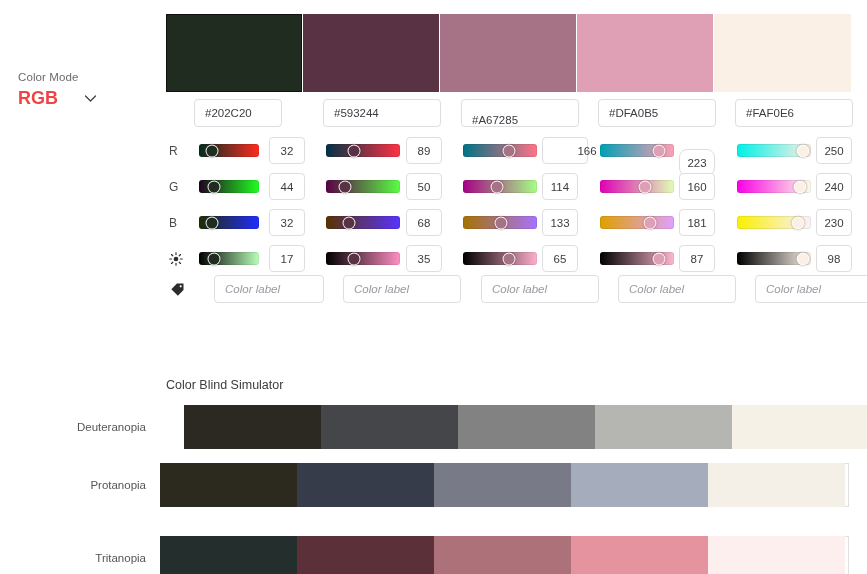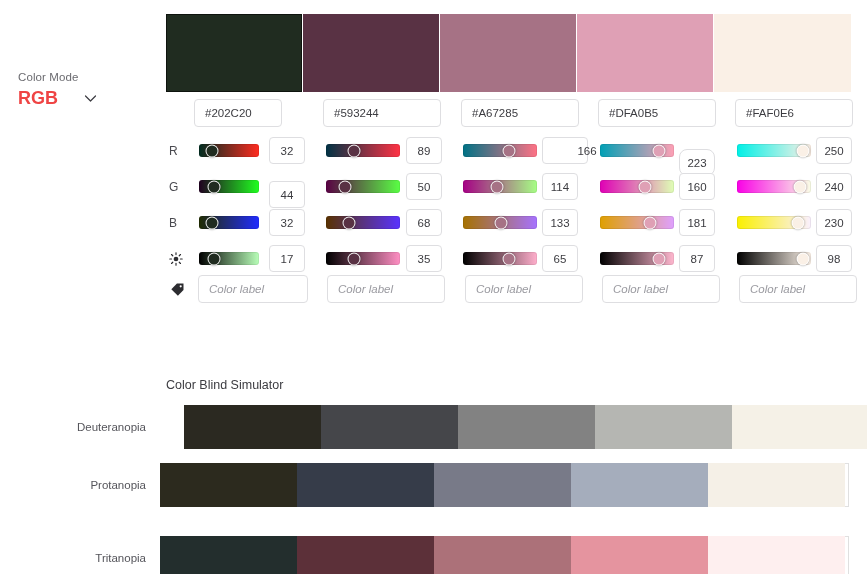--- a/index.html
+++ b/index.html
@@ -112,21 +112,21 @@
         <div class="swatch" style="width: 136px; margin-right: 1px; background: rgb(223, 160, 181);"></div>
         <div class="swatch" style="width: 137px; margin-right: 0px; background: rgb(250, 240, 230);"></div>
       </div>
     <div class="hexrow" id="hex-row" style="position: absolute;">
         <div class="field" style="position: absolute; left: 28px; width: 88px;">
           <span>#202C20</span>
         </div>
         <div class="field" style="position: absolute; left: 157px; width: 118px;">
           <span>#593244</span>
         </div>
-        <div class="field" style="position: absolute; left: 295px; width: 118px;">
+        <div class="field" style="position: absolute; left: 295px; width: 118px; align-items: flex-end;">
           <span>#A67285</span>
         </div>
         <div class="field" style="position: absolute; left: 432px; width: 118px;">
           <span>#DFA0B5</span>
         </div>
         <div class="field" style="position: absolute; left: 569px; width: 118px;">
           <span>#FAF0E6</span>
         </div>
       </div>
     <div class="sliderrows" id="slider-rows">
@@ -161,21 +161,21 @@
           </div>
           <div class="numbox" style="position: absolute; left: 650px; top: 4px;">
             <span>250</span>
           </div>
         </div>
         <div class="srow" style="position: relative;">
           <div class="rowlab" style="position: absolute; left: 0px; top: 0px; height: 36px;">G</div>
           <div class="track" style="position: absolute; left: 33px; top: 11px; width: 60px; background: linear-gradient(90deg, rgb(32, 0, 32), rgb(32, 255, 32));">
             <div class="knob" style="left: 14.9373px; background: rgb(32, 44, 32);"></div>
           </div>
-          <div class="numbox" style="position: absolute; left: 103px; top: 12px;">
+          <div class="numbox" style="position: absolute; left: 103px; top: 4px;">
             <span>44</span>
           </div>
           <div class="track" style="position: absolute; left: 160px; top: 11px; width: 74px; background: linear-gradient(90deg, rgb(89, 0, 68), rgb(89, 255, 68));">
             <div class="knob" style="left: 18.7647px; background: rgb(89, 50, 68);"></div>
           </div>
           <div class="numbox" style="position: absolute; left: 240px; top: 4px;">
             <span>50</span>
           </div>
           <div class="track" style="position: absolute; left: 297px; top: 11px; width: 74px; background: linear-gradient(90deg, rgb(166, 0, 133), rgb(166, 255, 133));">
             <div class="knob" style="left: 33.8235px; background: rgb(166, 114, 133);"></div>
@@ -277,21 +277,21 @@
           </div>
         </div>
       </div>
     <div class="labelrow" id="label-row">
       <span class="tagicon">
         <svg viewBox="0 0 16 16" width="15" height="15" aria-hidden="true">
           <path d="M1.4 7.6 L7.4 1.6 L14.4 1.6 L14.4 8.6 L8.4 14.6 Z" fill="#2c2c30"></path>
           <circle cx="11.4" cy="4.6" r="1.15" fill="#ffffff"></circle>
         </svg>
       </span>
-      <span id="label-fields" style="display: flex; position: relative; width: 669px; height: 28px;">
+      <span id="label-fields" style="display: flex; position: relative; width: 669px; height: 28px; margin-left: 16px;">
           <div class="lfield" style="position: absolute; left: 0px; width: 110px;">
             <span>Color label</span>
           </div>
           <div class="lfield" style="position: absolute; left: 129px; width: 118px;">
             <span>Color label</span>
           </div>
           <div class="lfield" style="position: absolute; left: 267px; width: 118px;">
             <span>Color label</span>
           </div>
           <div class="lfield" style="position: absolute; left: 404px; width: 118px;">

